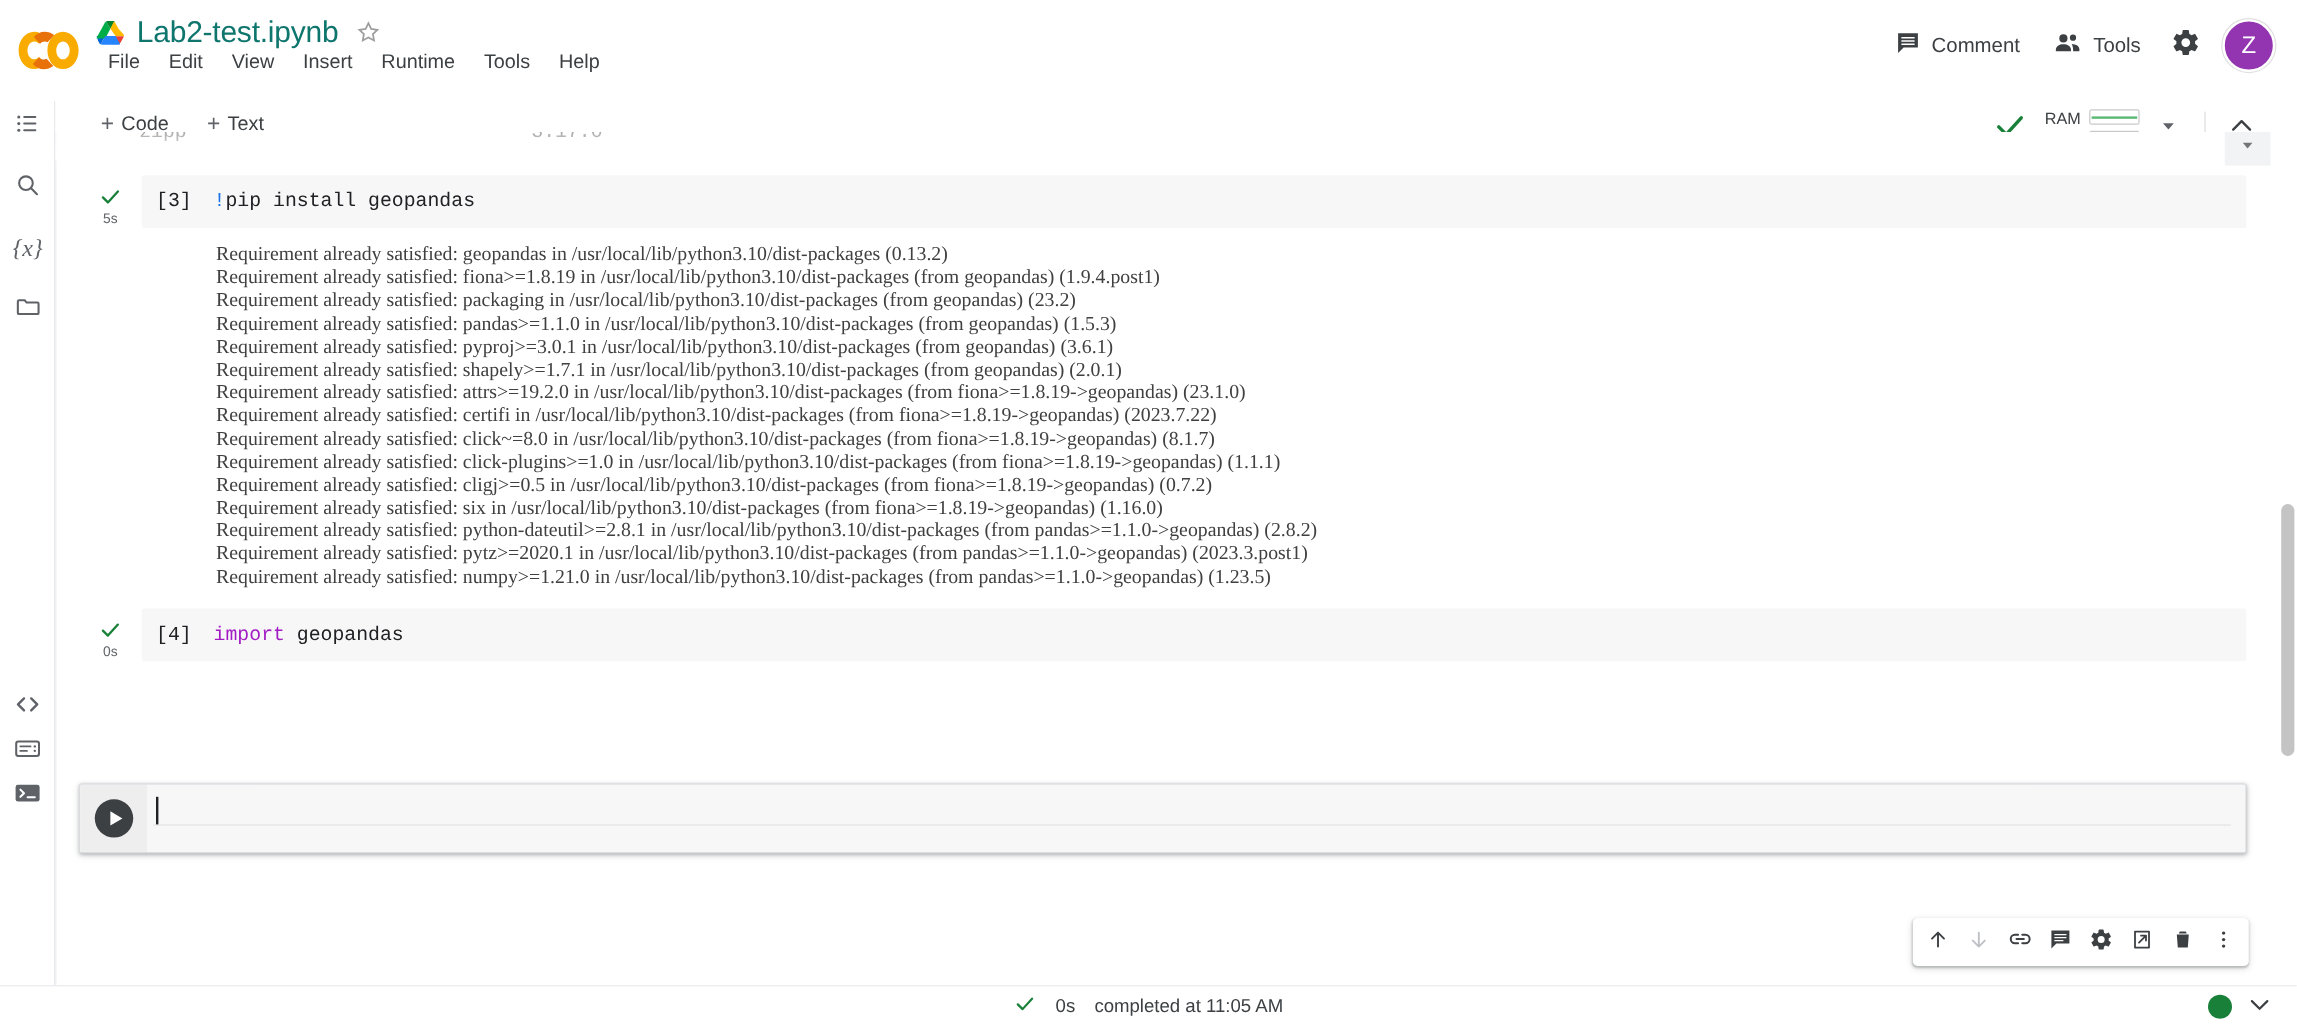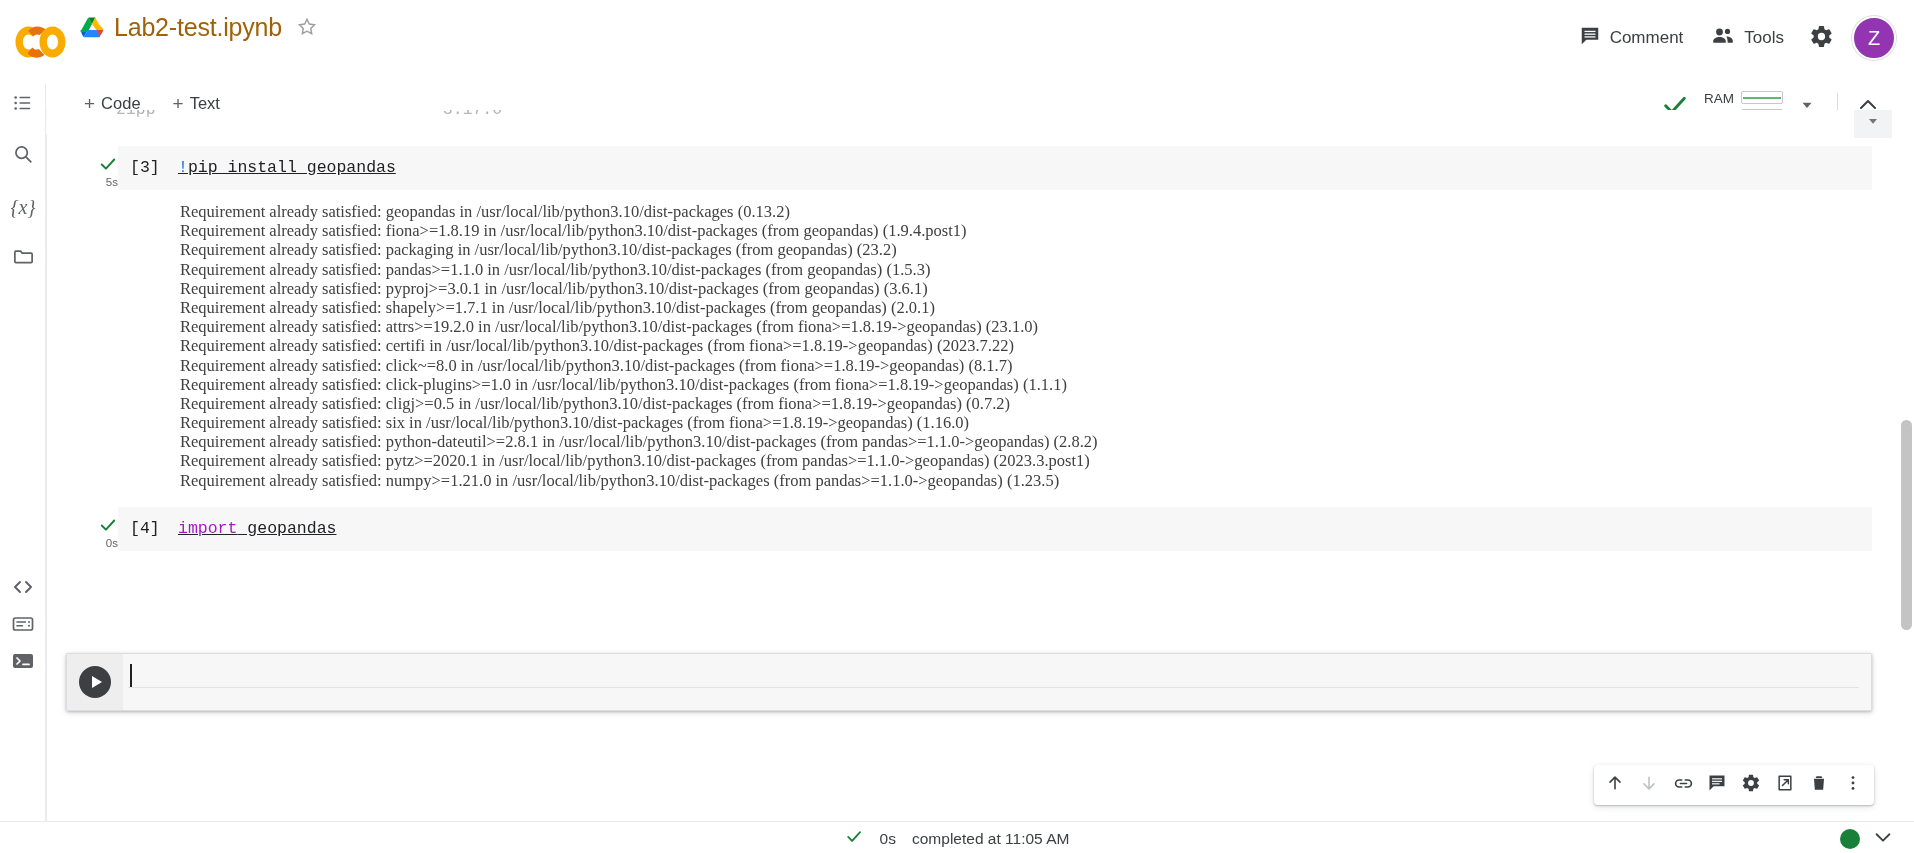--- a/index.html
+++ b/index.html
@@ -18,21 +18,21 @@
   }
   #colab-logo {
     position: absolute; left: 14px; top: 14px; width: 56px; height: 56px;
   }
   #title-row {
     position: absolute; left: 80px; top: 8px; height: 38px;
     display: flex; align-items: center; gap: 10px;
   }
   #drive-icon { width: 24px; height: 22px; display: block; }
   #notebook-title {
-    font-size: 25px; color: #a16207; font-weight: 400;
+    font-size: 25px; color: #0f766e; font-weight: 400;
     letter-spacing: -0.2px; white-space: nowrap;
   }
   #star-icon { width: 22px; height: 22px; display: block; margin-left: 4px; }
 
   #menubar {
     position: absolute; left: 78px; top: 36px; height: 32px;
     display: flex; align-items: center; gap: 0px;
   }
   .menu-item {
     font-size: 16.5px; color: #3c4043; padding: 4px 12px;
@@ -147,34 +147,34 @@
     position: absolute; right: 22px; top: -2px;
     width: 38px; height: 30px; background: #f1f3f4;
     display: flex; align-items: center; justify-content: center;
     cursor: pointer;
   }
 
   
   .cell { position: absolute; left: 20px; width: 1806px; }
   .cell-gutter {
     position: absolute; left: 0; top: 0; width: 52px;
-    display: flex; flex-direction: column; align-items: flex-end;
+    display: flex; flex-direction: column; align-items: center;
     padding-top: 8px;
   }
   .gutter-check { width: 20px; height: 20px; }
   .gutter-time { font-size: 11.5px; color: #5f6368; margin-top: -2px; }
   .cell-input {
     position: absolute; left: 52px; right: 0; top: 0;
     background: #f7f7f7; border-radius: 2px;
     padding: 11px 0 11px 0;
   }
   .code-line {
     font-family: "Liberation Mono", monospace;
     font-size: 16.5px; line-height: 22px; color: #202124;
-    white-space: pre; padding-left: 12px; text-decoration: underline;
+    white-space: pre; padding-left: 12px;
   }
   .idx {
     display: inline-block; width: 48px; color: #202124;
   }
   .tok-bang { color: #1a73e8; }
   .tok-kw { color: #a21cc4; }
 
   .cell-output {
     position: absolute; left: 52px; right: 0;
     font-family: Liberation Serif, serif;
@@ -296,20 +296,29 @@
       </svg>
     </span>
     <span id="notebook-title">Lab2-test.ipynb</span>
     <span>
       <svg id="star-icon" viewBox="0 0 24 24">
         <path fill="none" stroke="#9e9e9e" stroke-width="1.6" d="M12 3.6l2.5 5.2 5.7.8-4.1 4 1 5.7-5.1-2.7-5.1 2.7 1-5.7-4.1-4 5.7-.8z"></path>
       </svg>
     </span>
   </div>
 
+  <div id="menubar">
+    <div class="menu-item">File</div>
+    <div class="menu-item">Edit</div>
+    <div class="menu-item">View</div>
+    <div class="menu-item">Insert</div>
+    <div class="menu-item">Runtime</div>
+    <div class="menu-item">Tools</div>
+    <div class="menu-item">Help</div>
+  </div>
 
   <div id="topbar-right">
     <div class="tb-btn">
       <span>
         <svg width="22" height="22" viewBox="0 0 24 24">
           <path fill="#3c4043" d="M3 3h18v13H8l-5 5z"></path>
           <g stroke="#fff" stroke-width="1.4">
             <line x1="6" y1="7" x2="18" y2="7"></line>
             <line x1="6" y1="10" x2="18" y2="10"></line>
             <line x1="6" y1="13" x2="18" y2="13"></line>

